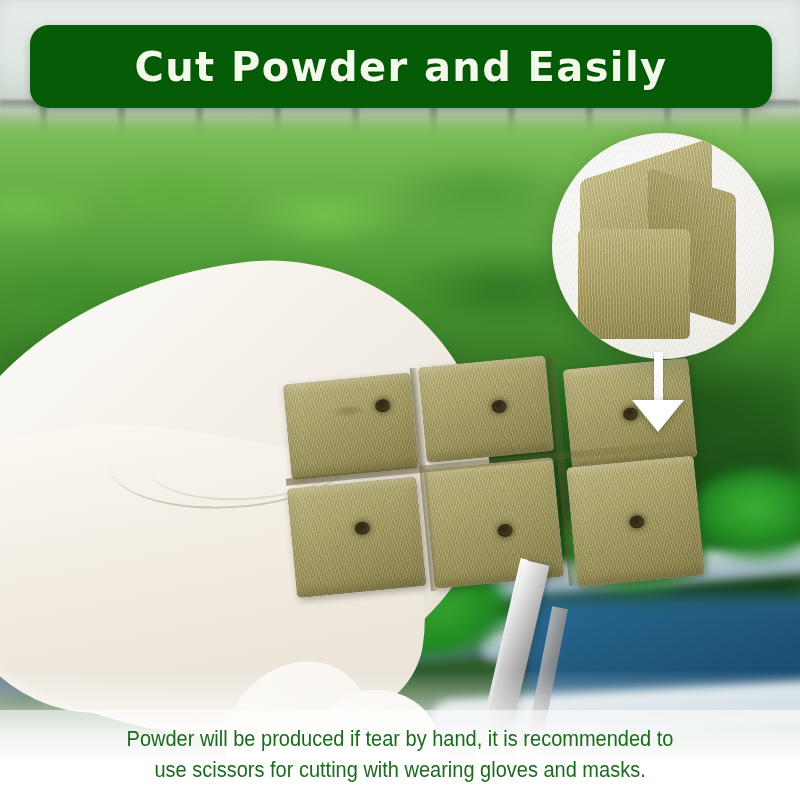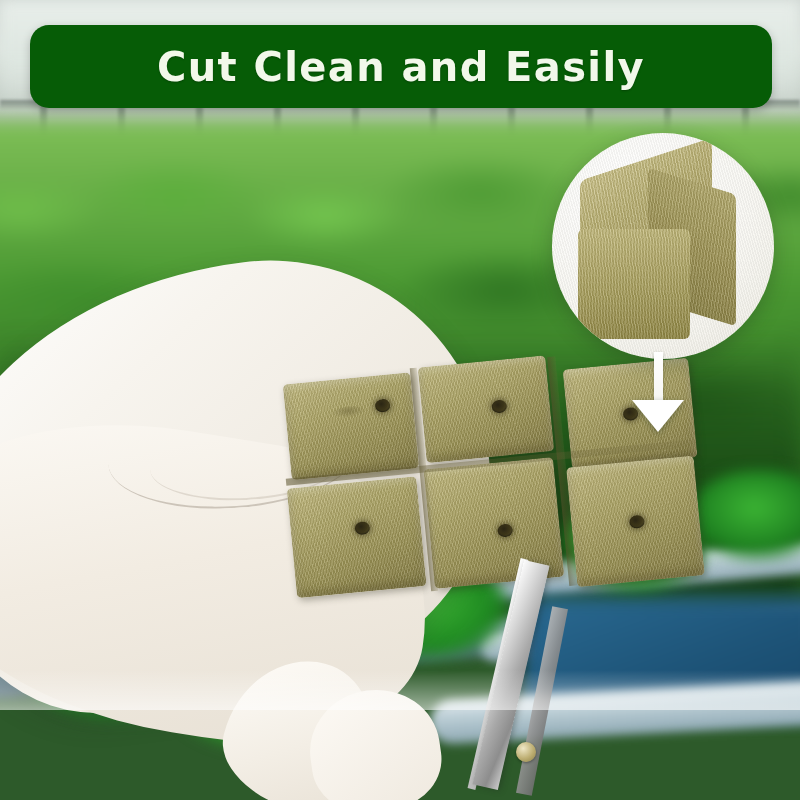--- a/index.html
+++ b/index.html
@@ -367,18 +367,22 @@
     <div class="inset-cube-top"></div>
     <div class="inset-cube-right"></div>
     <div class="inset-cube-front"></div>
     <div class="inset-fuzz"></div>
   </div>
 
   <div class="arrow-stem"></div>
   <div class="arrow-head"></div>
 
   <div class="banner">
-    <span class="banner-title">Cut Clean and Easily</span>
+    <span class="banner-title">Cut Powder and Easily</span>
   </div>
 
   <div class="cap-fade"></div>
+  <div class="caption-band">
+    <div class="caption-line">Powder will be produced if tear by hand, it is recommended to</div>
+    <div class="caption-line">use scissors for cutting with wearing gloves and masks.</div>
+  </div>
 
 </div>
 
 </body></html>

